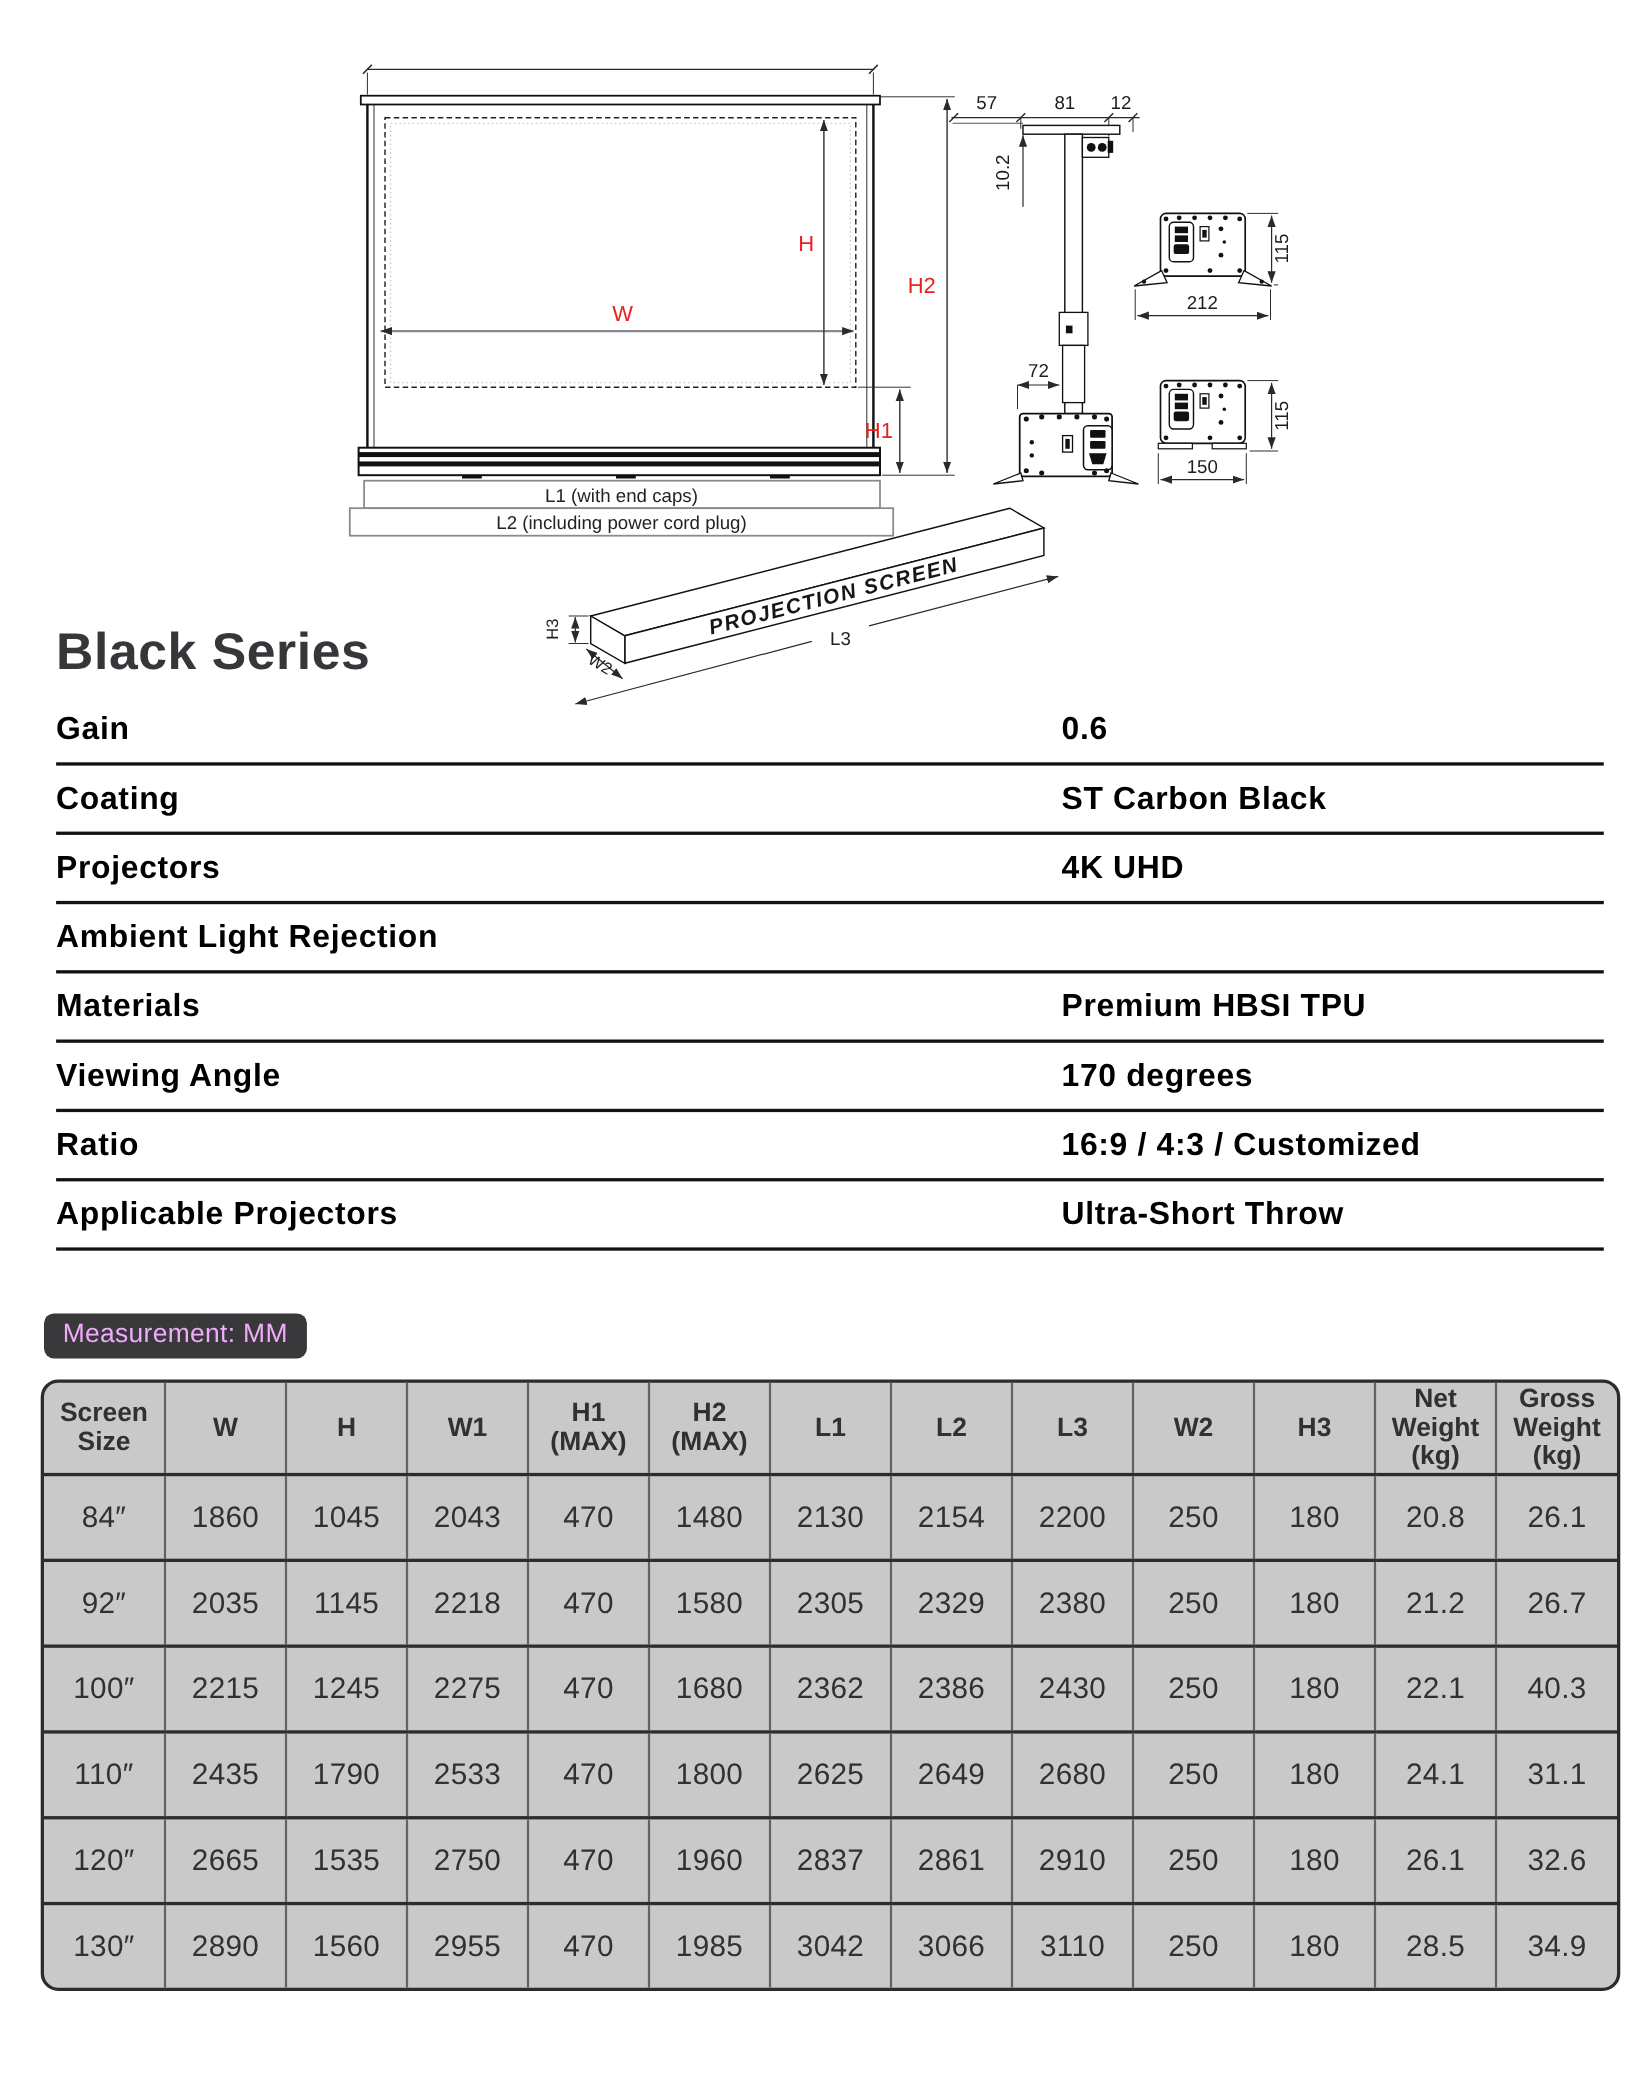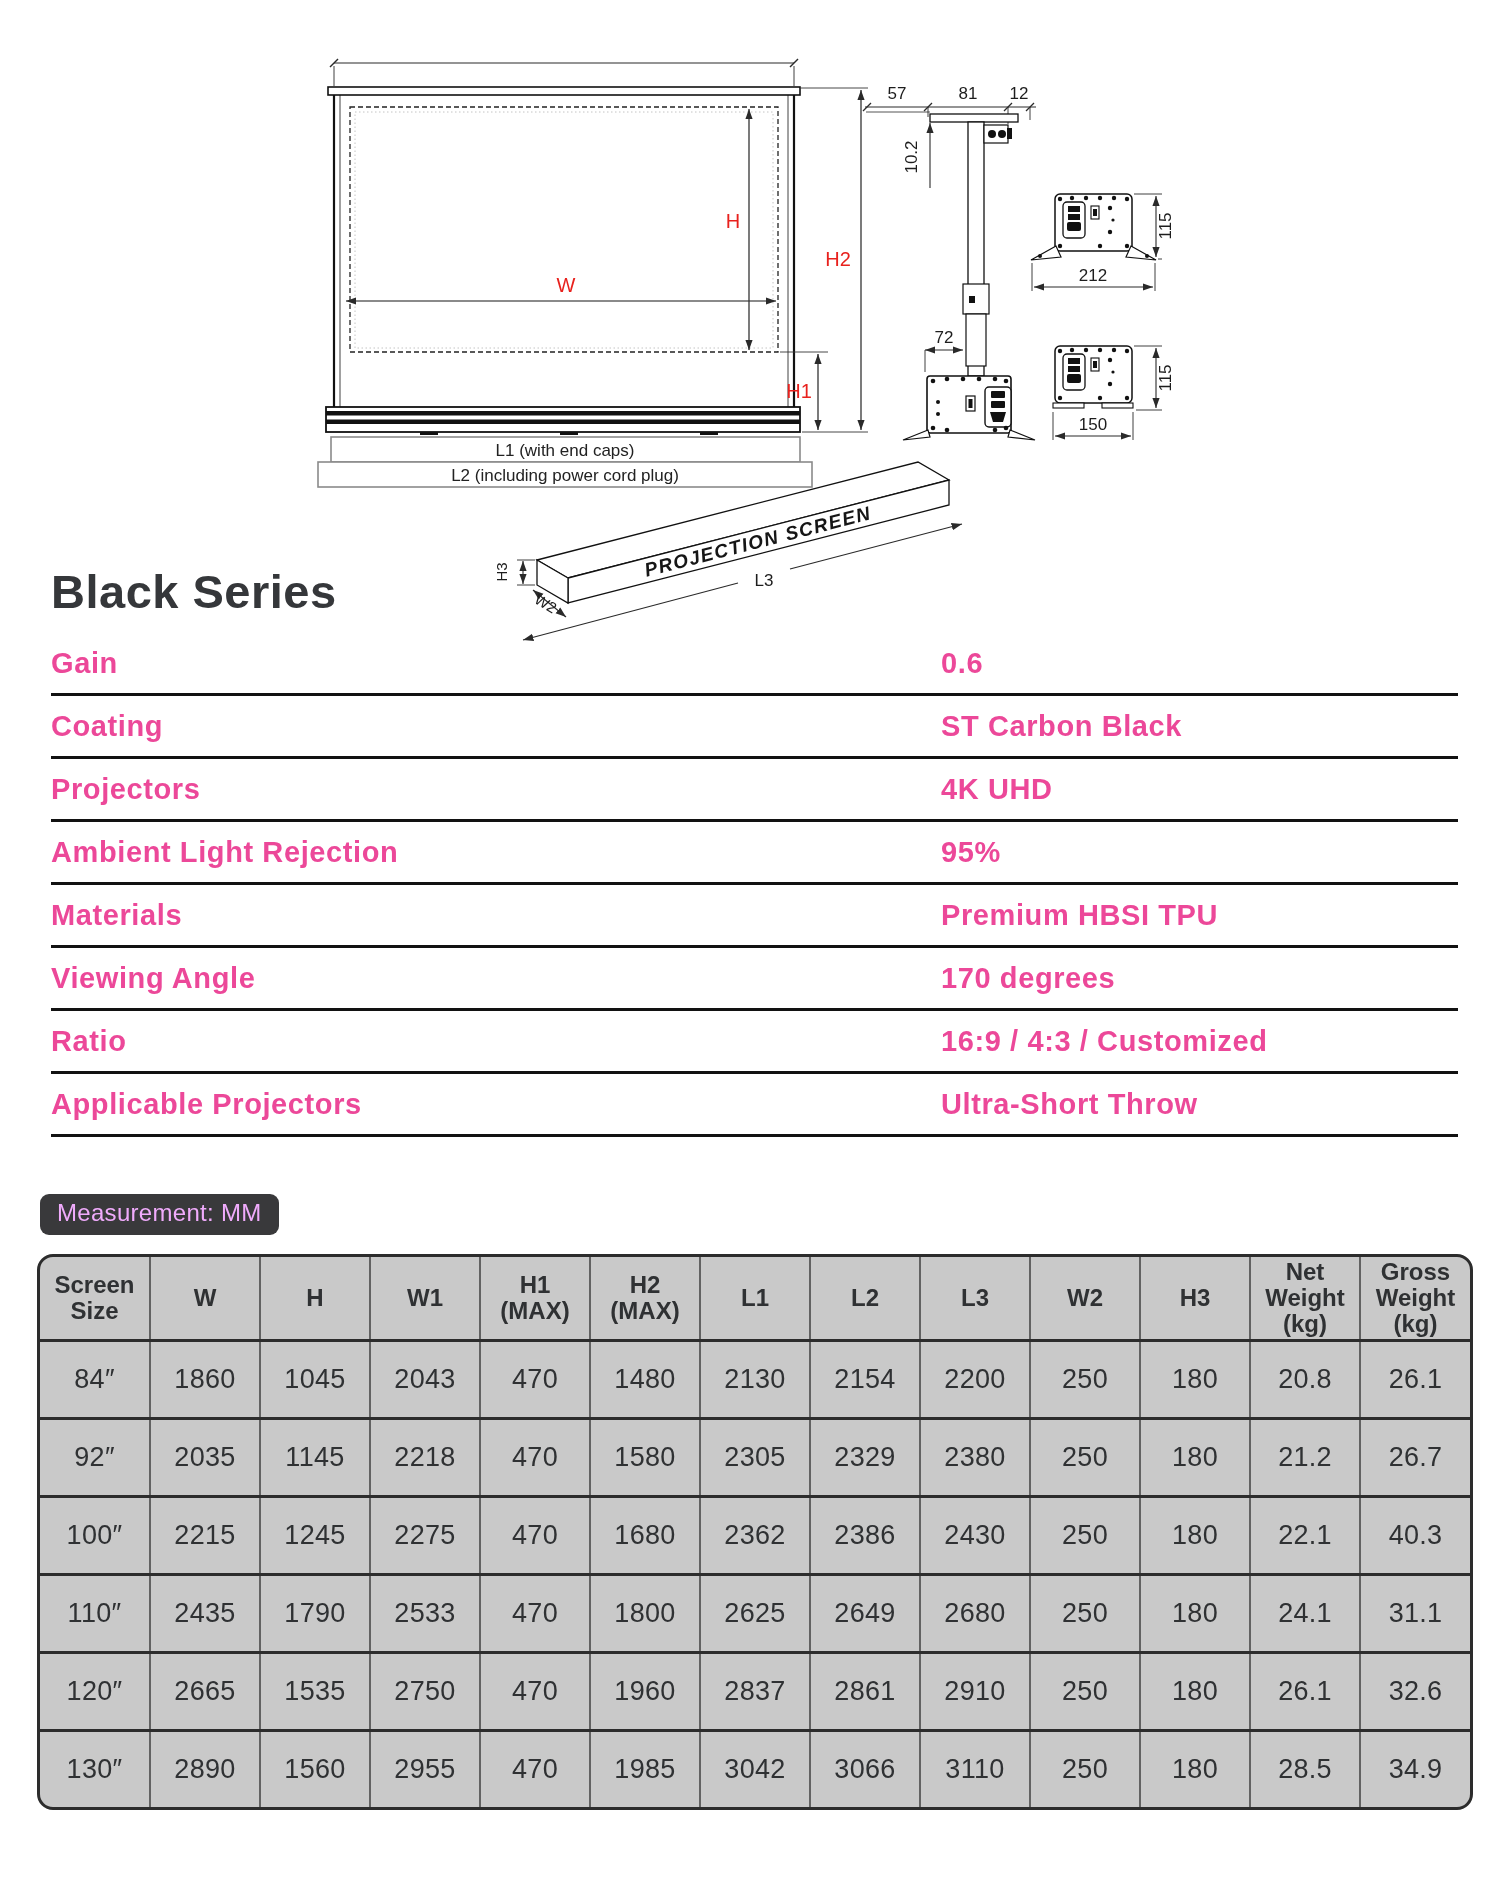--- a/index.html
+++ b/index.html
@@ -15,21 +15,21 @@
   .rl { font-size:20px; fill:#e8211d; font-weight:500; }
   .bx { font-size:17px; fill:#222; }
   .sm { font-size:15px; fill:#1d1d1d; }
   .brand { font-size:19px; font-weight:700; font-style:italic; letter-spacing:1.5px; fill:#161616; }
   
   .specs { position:absolute; left:51px; top:564px; right:42px; }
   .series-title { font-size:47px; font-weight:700; letter-spacing:.5px; margin:0 0 14px 0; color:#35373a; }
   .spec-row {
     display:grid; grid-template-columns:890px 1fr; align-items:center;
     height:60px; border-bottom:3px solid #121212;
-    font-size:29px; font-weight:600; letter-spacing:.6px; color:#ec4899;
+    font-size:29px; font-weight:600; letter-spacing:.6px; color:#000000;gap:24px;
   }
   
   .badge {
     position:absolute; left:40px; top:1194px; background:#39393b; color:#f0abfc;
     font-size:24px; letter-spacing:.3px; padding:5px 17px 8px 17px; border-radius:9px;
   }
   
   .table-wrap {
     position:absolute; left:37px; top:1254px; width:1430px;
     border:3px solid #2c2c2c; border-radius:16px; overflow:hidden; background:#c9c9c9;
@@ -264,21 +264,20 @@
   <div class="spec-row">
     <span>Coating</span>
     <span>ST Carbon Black</span>
   </div>
   <div class="spec-row">
     <span>Projectors</span>
     <span>4K UHD</span>
   </div>
   <div class="spec-row">
     <span>Ambient Light Rejection</span>
-    <span>95%</span>
   </div>
   <div class="spec-row">
     <span>Materials</span>
     <span>Premium HBSI TPU</span>
   </div>
   <div class="spec-row">
     <span>Viewing Angle</span>
     <span>170 degrees</span>
   </div>
   <div class="spec-row">

